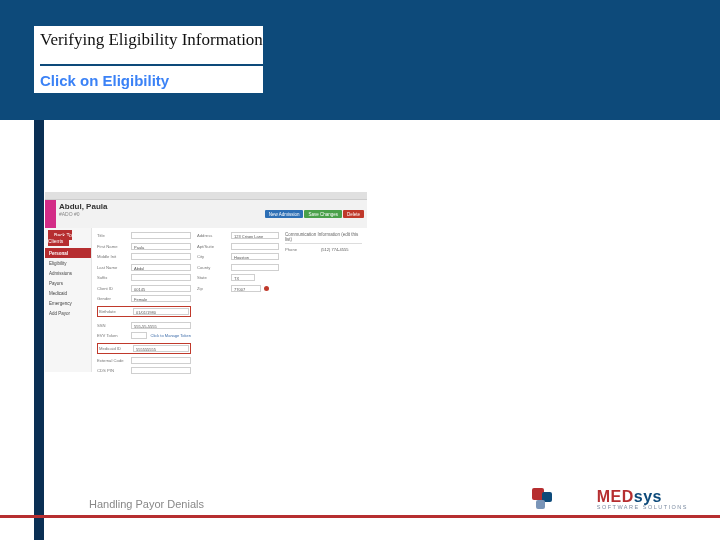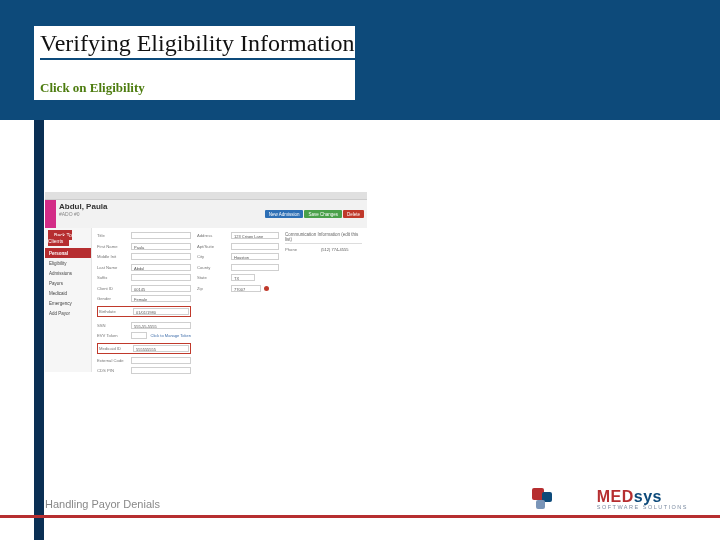--- a/index.html
+++ b/index.html
@@ -2,22 +2,22 @@
 <html><head>
 <meta charset="utf-8">
 <style>
   * { box-sizing: border-box; margin: 0; padding: 0; }
   html, body { width: 720px; height: 540px; font-family: Arial, Helvetica, sans-serif; background: #fff; }
   .slide { width: 720px; height: 540px; position: relative; background: #fff; }
   
   .top-bar { position: absolute; left: 0; top: 0; width: 100%; height: 120px; background: #0d4a7a; }
   
   .header-block { position: absolute; left: 34px; top: 26px; background: #fff; padding: 4px 0 4px 6px; }
-  .header-title { font-family: "Times New Roman", serif; font-size: 24px; color: #111; border-bottom: 2px solid #0d4a7a; display: inline-block; padding-bottom: 1px; margin-bottom: 20px; }
-  .header-sub { font-family: Liberation Serif, serif; font-weight: bold; font-size: 13px; color: #4d7c0f; }
+  .header-title { font-family: "Times New Roman", serif; font-size: 17px; color: #111; border-bottom: 2px solid #0d4a7a; display: inline-block; padding-bottom: 14px; margin-bottom: 6px; }
+  .header-sub { font-family: Liberation Sans, sans-serif; font-weight: bold; font-size: 15px; color: #3b82f6; }
   
   .left-stripe { position: absolute; left: 34px; top: 0; width: 10px; height: 540px; background: #0a2f54; }
   .left-stripe-white { position: absolute; left: 34px; top: 26px; width: 10px; height: 50px; background: #fff; }
 
   
   .body-text { position: absolute; left: 384px; top: 190px; width: 304px; font-size: 16px; line-height: 1.35; color: #2b2b2b; }
 
   
   .app { position: absolute; left: 45px; top: 192px; width: 322px; height: 180px; background: #f2f2f2; font-size: 4.5px; color: #555; }
   .app .thinbar { height: 8px; background: #e0e0e0; border-bottom: 1px solid #ccc; }
@@ -50,21 +50,21 @@
   .app .fval { flex: 1; height: 7px; border: 1px solid #cfcfcf; background: #fff; font-size: 4px; padding: 0 2px; line-height: 7px; color: #555; overflow: hidden; white-space: nowrap; }
   .app .sel::after { content: ""; }
   .app .section-gap { height: 5px; }
   .app .sec-head { font-size: 4.5px; color: #666; border-bottom: 1px solid #ddd; margin-bottom: 2px; padding-bottom: 1px; }
   .app .redbox { border: 1.5px solid #c0392b; padding: 1px; }
   .app .tiny-red-dot { display:inline-block; width:5px; height:5px; background:#c0392b; border-radius:50%; vertical-align:middle; margin-left:3px;}
   .app .token-link { color: #3a6aa8; font-size: 4px; margin-left: 4px; }
 
   
   .footer { position: absolute; left: 0; bottom: 0; width: 100%; }
-  .footer-text { position: absolute; left: 45px; bottom: 30px; font-size: 11px; color: #888; }
+  .footer-text { position: absolute; left: 45px; bottom: 30px; font-size: 11px; color: #888; padding-left: 44px; }
   .footer-redline { position: absolute; left: 0; bottom: 22px; width: 100%; height: 3px; background: #b62e30; }
   .logo { position: absolute; right: 32px; bottom: 28px; display: flex; align-items: center; gap: 5px; }
   .logo-mark { width: 24px; height: 24px; position: relative; }
   .logo-mark .sq { position: absolute; border-radius: 2px; }
   .logo-mark .s1 { width: 12px; height: 12px; left: 0; top: 0; background: #b62e30; }
   .logo-mark .s2 { width: 10px; height: 10px; left: 10px; top: 4px; background: #0d4a7a; }
   .logo-mark .s3 { width: 9px; height: 9px; left: 4px; top: 12px; background: #7a95b8; }
   .logo-text { line-height: 1; margin-left: 36px; }
   .logo-main { font-size: 16px; font-weight: bold; color: #0d4a7a; letter-spacing: .5px; }
   .logo-main .red { color: #b62e30; }

